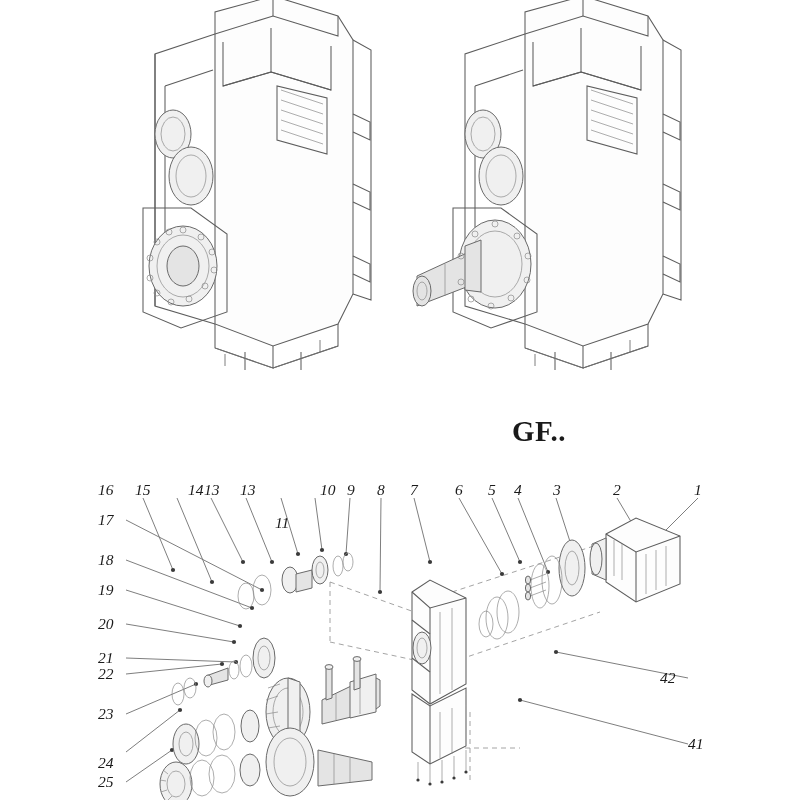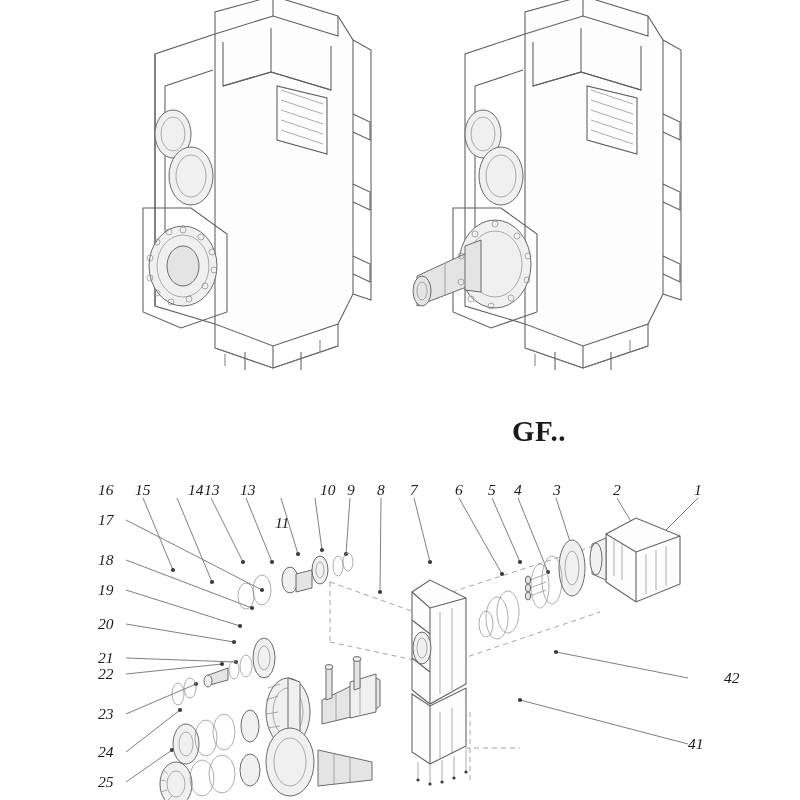--- a/index.html
+++ b/index.html
@@ -419,20 +419,20 @@
     <span class="numlabel" style="left:613px; top:19px;">2</span>
     <span class="numlabel" style="left:694px; top:19px;">1</span>
 
     <span class="numlabel" style="left:98px; top:49px;">17</span>
     <span class="numlabel" style="left:98px; top:89px;">18</span>
     <span class="numlabel" style="left:98px; top:119px;">19</span>
     <span class="numlabel" style="left:98px; top:153px;">20</span>
     <span class="numlabel" style="left:98px; top:187px;">21</span>
     <span class="numlabel" style="left:98px; top:203px;text-align:center;">22</span>
     <span class="numlabel" style="left:98px; top:243px;">23</span>
-    <span class="numlabel" style="left:98px; top:281px;">24</span>
+    <span class="numlabel" style="left:98px; top:292px;">24</span>
     <span class="numlabel" style="left:98px; top:311px;">25</span>
 
-    <span class="numlabel" style="left:724px; top:207px;">42</span>
+    <span class="numlabel" style="left:660px; top:207px;">42</span>
     <span class="numlabel" style="left:688px; top:273px;">41</span>
   </div>
 
 </div>
 
 </body></html>

